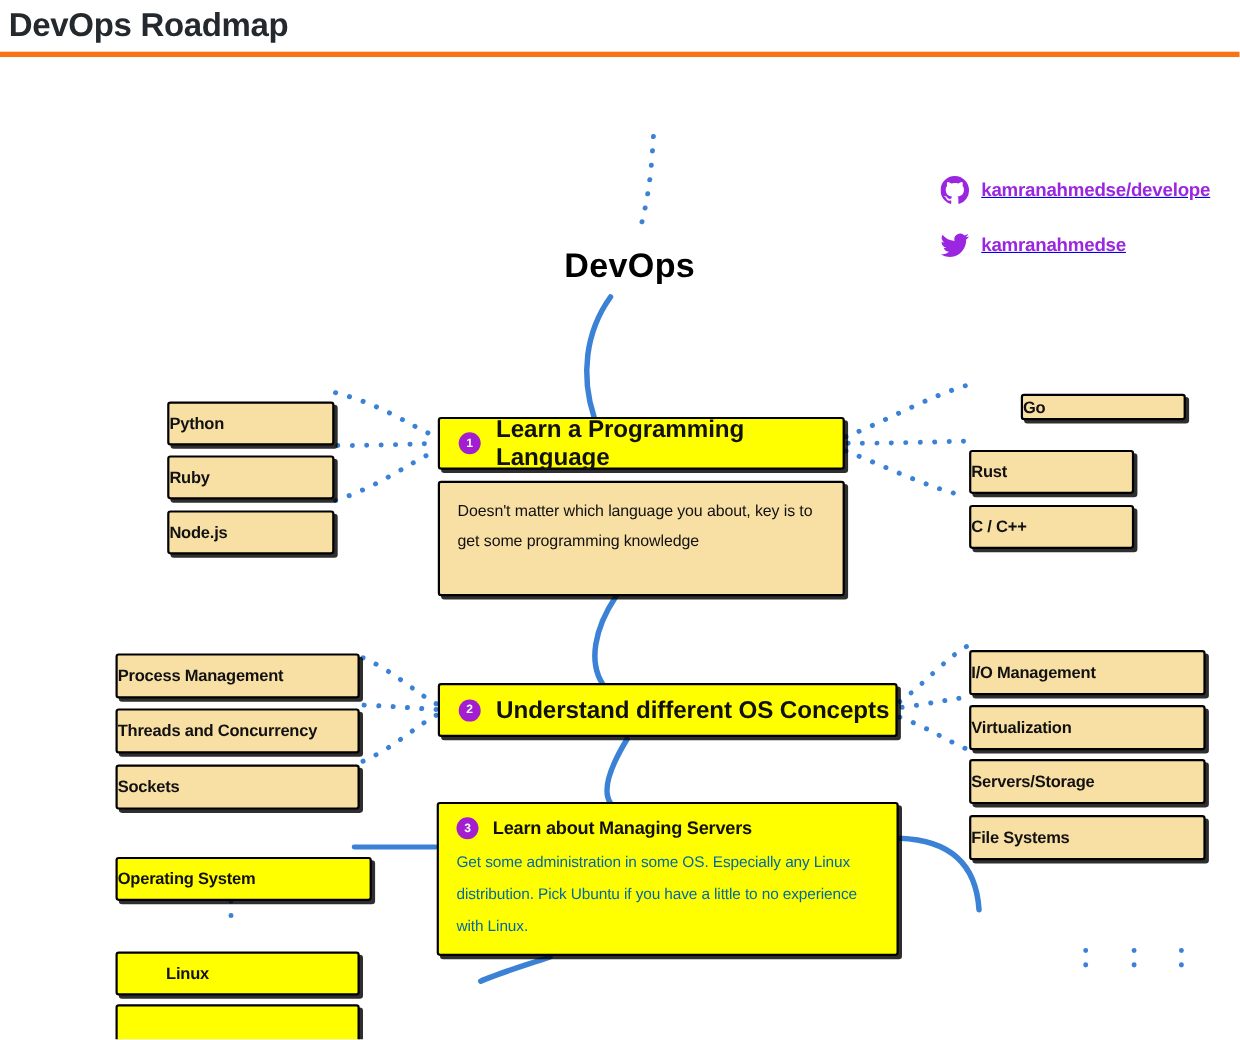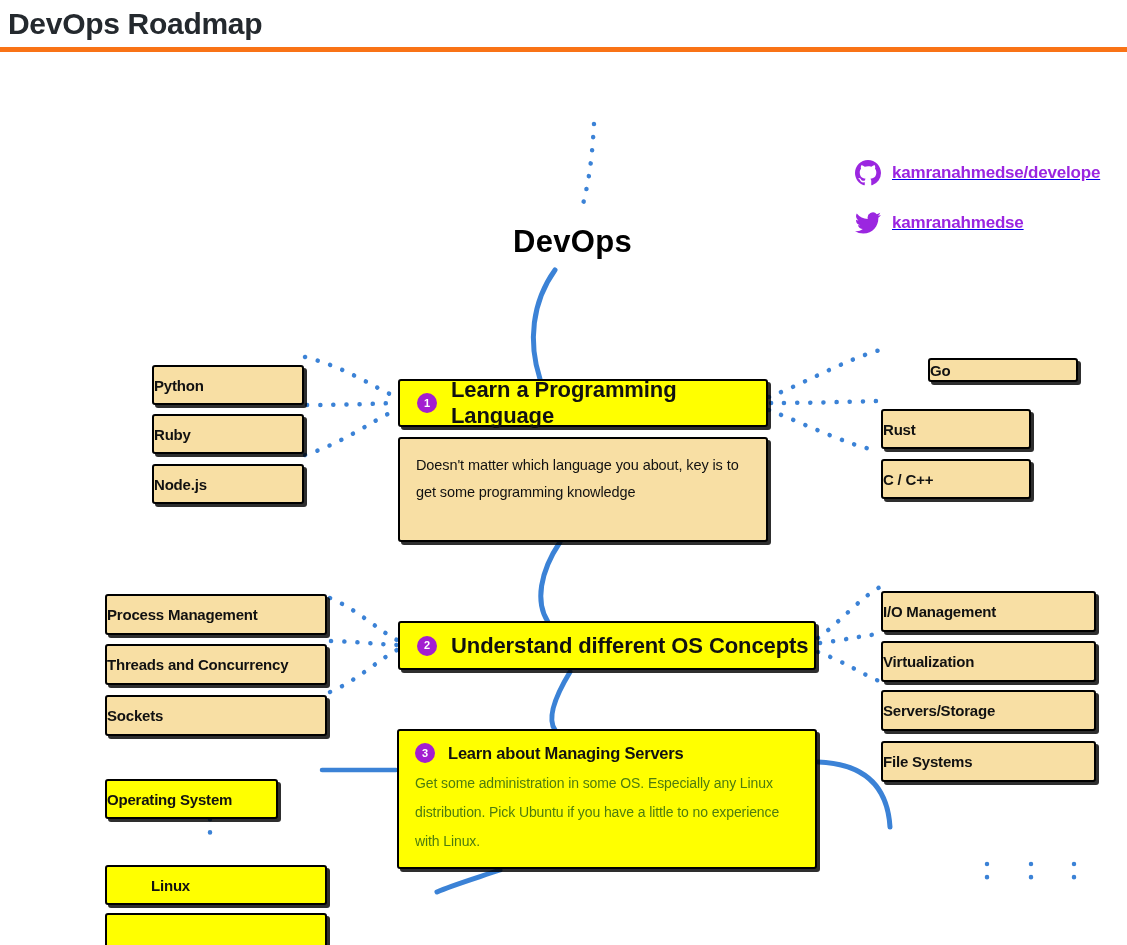--- a/index.html
+++ b/index.html
@@ -144,21 +144,21 @@
   .combo-head {
     display: flex;
     align-items: center;
     gap: 13px;
     margin-bottom: 6px;
   }
   .combo-head .node-label { font-size: 16.5px; text-align: left; }
   .combo-body {
     font-size: 14px;
     line-height: 29px;
-    color: #4d7c0f;
+    color: #0369a1;
     letter-spacing: -0.1px;
   }
 </style>
 </head>
 <body>
 
 <div id="page-header">
   <div id="page-title">DevOps Roadmap</div>
 </div>
 
@@ -295,21 +295,21 @@
     </div>
 
     <div class="node node-yellow node-combo" style="left:397px; top:677px; width:420px; height:140px;">
       <div class="combo-head">
         <span class="badge">3</span>
         <span class="node-label">Learn about Managing Servers</span>
       </div>
       <div class="combo-body">Get some administration in some OS. Especially any Linux distribution. Pick Ubuntu if you have a little to no experience with Linux.</div>
     </div>
 
-    <div class="node node-yellow node-centered" style="left:105px; top:699px; width:173px; height:40px;">
+    <div class="node node-yellow node-centered" style="left:105px; top:699px; width:233px; height:40px;">
       <span class="node-label">Operating System</span>
     </div>
     <div class="node node-yellow node-centered" style="left:105px; top:785px; width:222px; height:40px;padding-left:44px;">
       <span class="node-label">Linux</span>
     </div>
     <div class="node node-yellow node-centered" style="left:105px; top:833px; width:222px; height:40px;">
       <span class="node-label"></span>
     </div>
 
 

